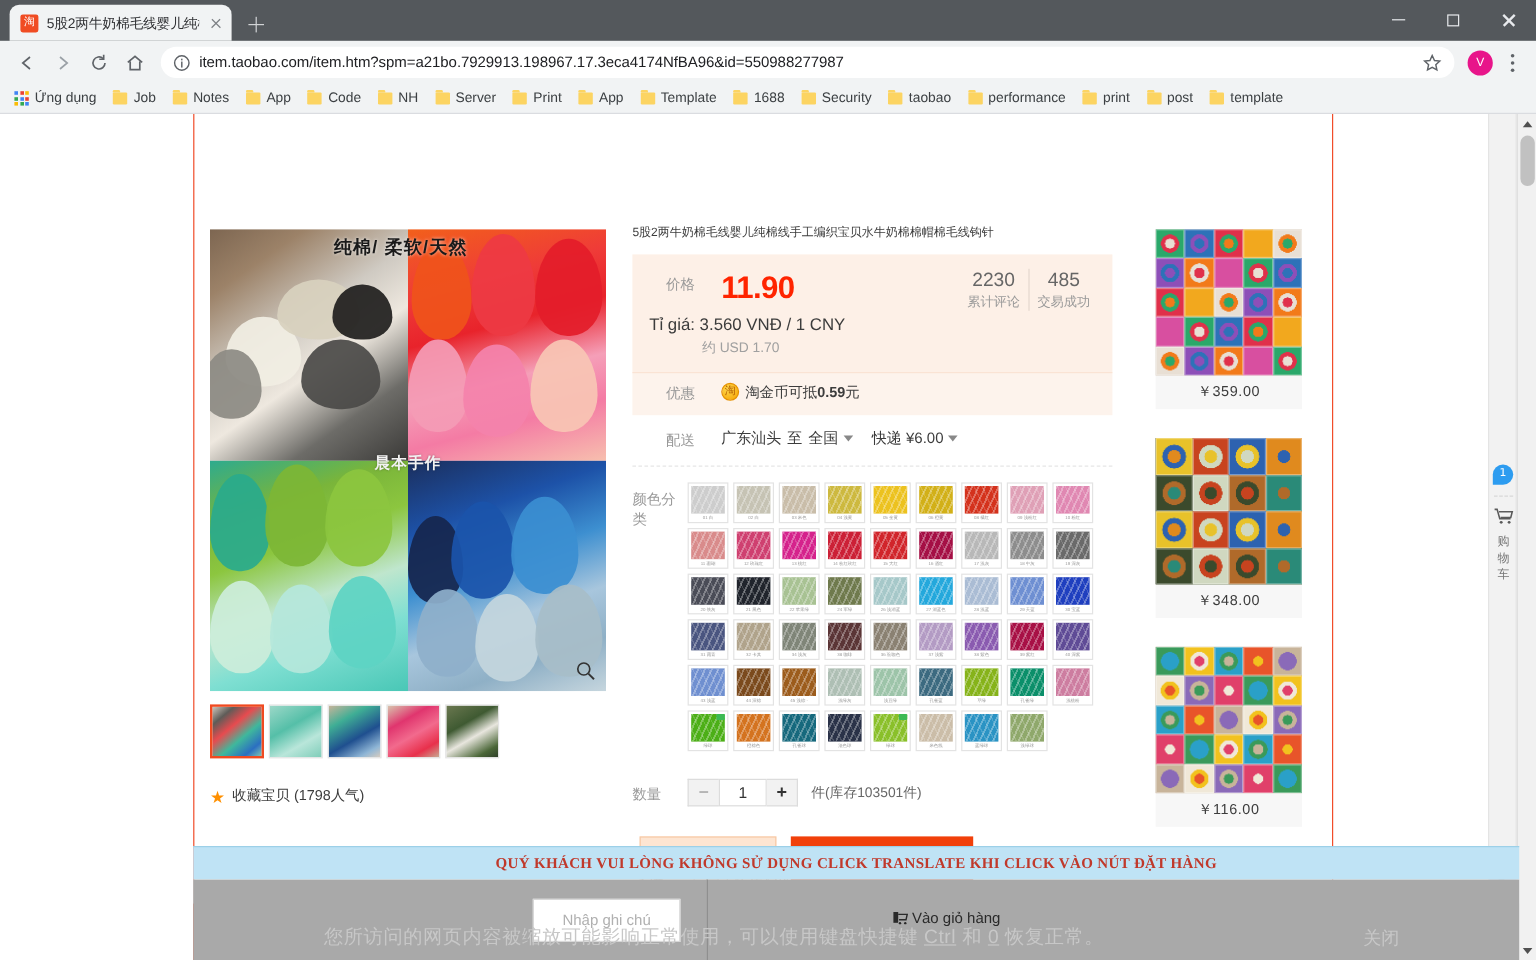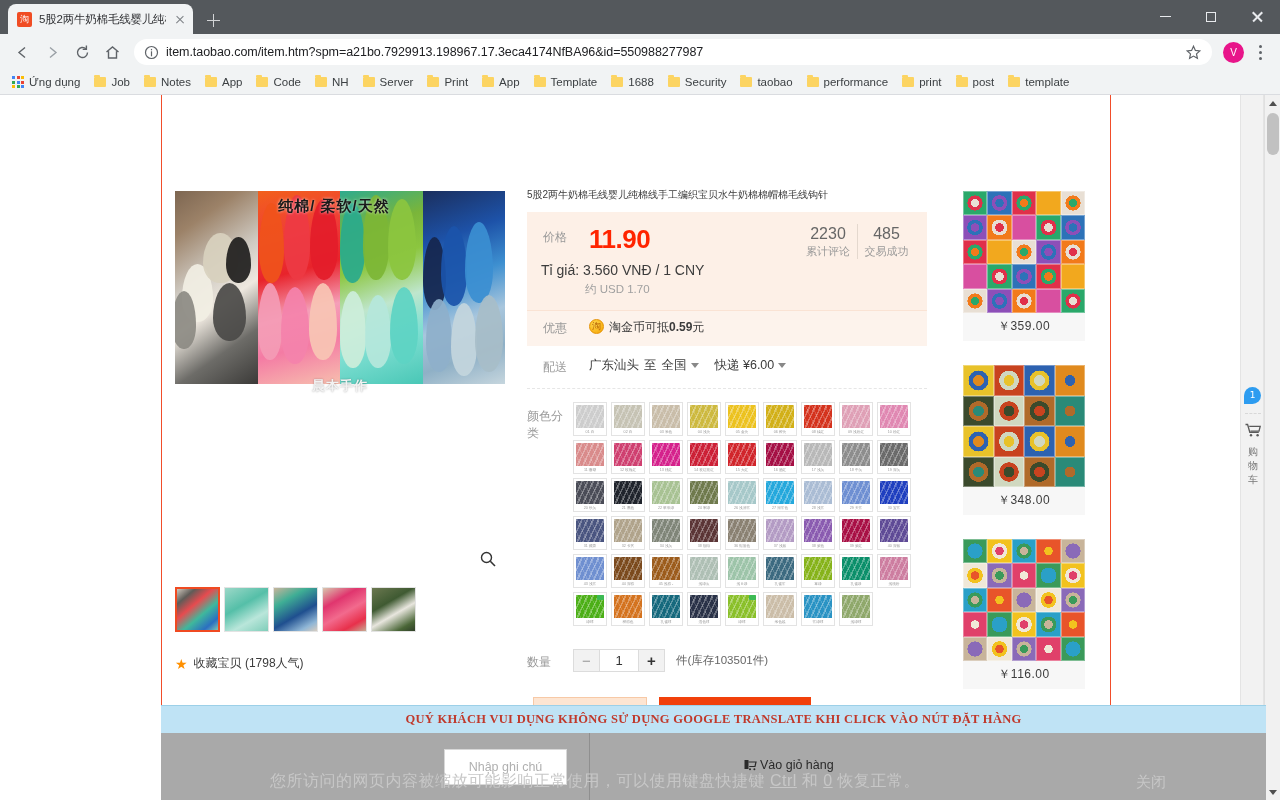--- a/index.html
+++ b/index.html
@@ -97,21 +97,21 @@
 
   
   .viewport { width: 1280px; height: 705px; background: #fff; position: relative; overflow: hidden; }
   .page-border-l { position: absolute; left: 161px; top: 0; width: 1px; height: 705px; background: #f14d2a; }
   .page-border-r { position: absolute; left: 1110px; top: 0; width: 1px; height: 705px; background: #f14d2a; }
 
   
   .gallery { position: absolute; left: 175px; top: 96px; width: 330px; }
   .main-img {
     width: 330px; height: 385px; position: relative; overflow: hidden;
-    display: grid; grid-template-columns: 1fr 1fr 1fr 1fr; grid-template-rows: 1fr 1fr;
+    display: grid; grid-template-columns: 1fr 1fr; grid-template-rows: 1fr 1fr;
   }
   .q { position: relative; overflow: hidden; }
   .q1 { background: linear-gradient(145deg,#7d6651 0%,#9c8268 18%,#cfcac2 42%,#eee8df 58%,#6d6c68 78%,#3b3a38 100%); }
   .q2 { background: linear-gradient(165deg,#f2601b 0%,#ef3b38 25%,#e8232b 42%,#f59fb8 62%,#f47ba4 78%,#f7bfae 100%); }
   .q3 { background: linear-gradient(160deg,#2eab8e 0%,#7ab53a 22%,#8cc63f 38%,#bfe6cd 58%,#7fdfd2 75%,#49c7b6 100%); }
   .q4 { background: linear-gradient(160deg,#1b2f5e 0%,#1d52a8 25%,#3d8fd0 45%,#a8c6dd 65%,#8fb0c6 82%,#c6d6de 100%); }
   .q-blob {
     position: absolute; border-radius: 50% 50% 48% 48%/60% 60% 40% 40%;
     filter: blur(0.6px); opacity: .92;
   }
@@ -144,21 +144,21 @@
   .fav-txt { font-size: 12px; color: #3c3c3c; }
 
   
   .info { position: absolute; left: 527px; top: 90px; width: 400px; }
   .prod-title {
     font-size: 10px; line-height: 20px; color: #3c3c3c; font-weight: 500;
     padding-bottom: 7px;
   }
 
   .pricebox { background: #fdf0e7; padding: 12px 0 13px 0; position: relative; }
-  .row { display: flex; align-items: flex-start; padding: 0 16px; }
+  .row { display: flex; align-items: flex-start; padding: 0 28px; }
   .lbl { width: 46px; flex: 0 0 46px; font-size: 12px; color: #999; padding-top: 5px; }
   .price-main { font-size: 26px; font-weight: bold; color: #ff2400; line-height: 30px; letter-spacing: -0.5px; }
   .stats { position: absolute; right: 12px; top: 12px; display: flex; }
   .stat { width: 58px; text-align: center; }
   .stat + .stat { border-left: 1px solid #e4d8ce; }
   .stat-num { font-size: 16px; color: #666; line-height: 20px; }
   .stat-lbl { font-size: 11px; color: #999; }
   .rate { font-size: 14px; color: #3c3c3c; padding: 8px 0 0 14px; }
   .usd { font-size: 11.5px; color: #a0a0a0; padding: 4px 0 0 58px; }
 
@@ -969,21 +969,21 @@
         <i class="tri tri-up"></i>
       </div>
     <div class="sb-thumb"></div>
     <div class="sb-dn">
         <i class="tri tri-dn"></i>
       </div>
   </div>
 </div>
 
 <div class="tbar">
-  <div class="tbar-txt">QUÝ KHÁCH VUI DỤNG KHÔNG SỬ DỤNG GOOGLE TRANSLATE KHI CLICK VÀO NÚT ĐẶT HÀNG</div>
+  <div class="tbar-txt">QUÝ KHÁCH VUI LÒNG KHÔNG SỬ DỤNG CLICK TRANSLATE KHI CLICK VÀO NÚT ĐẶT HÀNG</div>
 </div>
 
 <div class="ghostrow">
   <div class="g1">承诺</div>
   <div class="gdiv"></div>
   <div class="g2">官方物流配送</div>
 </div>
 
 <div class="orderbar">
   <div class="ob-note">Nhập ghi chú</div>

